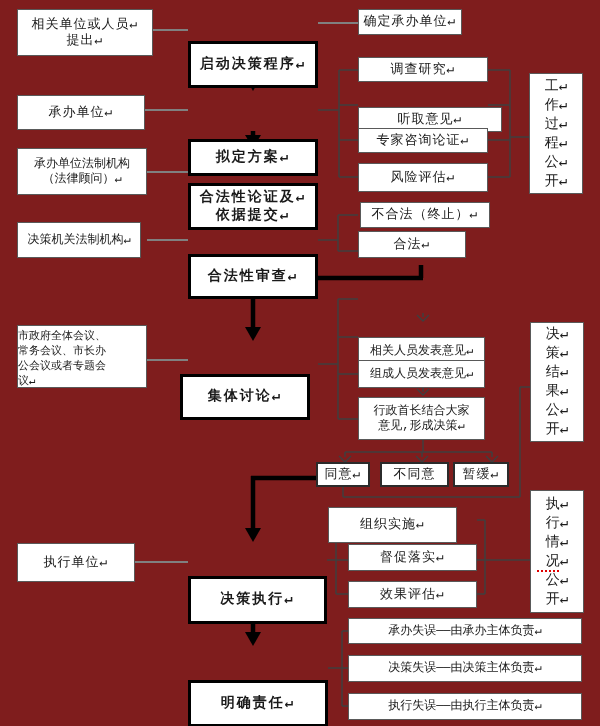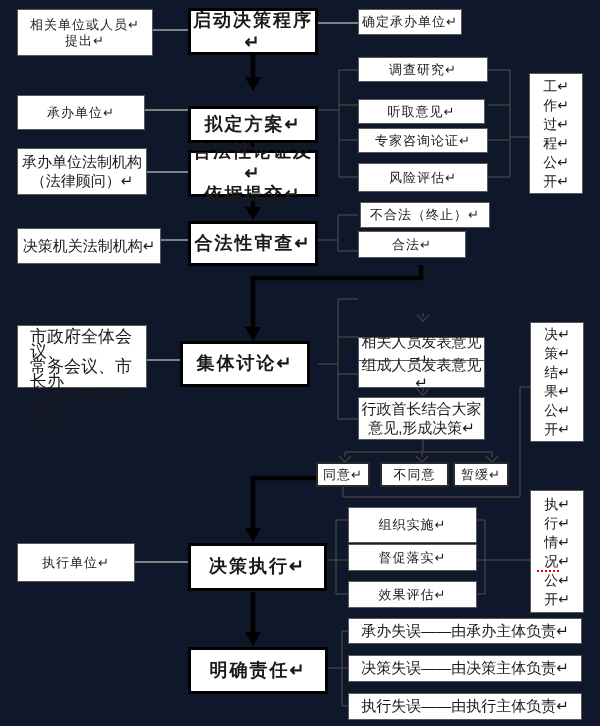--- a/index.html
+++ b/index.html
@@ -1,33 +1,33 @@
 <!DOCTYPE html>
 <html><head>
 <meta charset="utf-8">
 <style>
   html,body{margin:0;padding:0;background:#fff;}
   #canvas{
-    position:relative;width:600px;height:726px;background:#0f172a;overflow:hidden;
-    font-family:Liberation Sans, sans-serif;color:#1a1a1a;
+    position:relative;width:600px;height:726px;background:#7f1d1d;overflow:hidden;
+    font-family:Liberation Mono, monospace;color:#1a1a1a;
   }
   #connectors{position:absolute;left:0;top:0;pointer-events:none;}
   .box{
     position:absolute;box-sizing:border-box;background:#ffffff;
     display:flex;align-items:center;justify-content:center;
     text-align:center;white-space:pre-line;
     font-size:13px;line-height:1.22;letter-spacing:1px;
   }
   .thin{border:1px solid #595959;}
   .thin2{border:2px solid #2b2b2b;}
-  .bold{border:3px solid #000;font-size:18px;font-weight:bold;letter-spacing:2px;}
+  .bold{border:3px solid #000;font-size:14px;font-weight:bold;letter-spacing:2px;margin-top:33px;}
   .vbox{font-size:14px;line-height:19px;letter-spacing:0;}
   .left-align{justify-content:flex-start;text-align:left;align-items:flex-start;
-    padding:3px 12px;font-size:17px;line-height:15px;letter-spacing:0;}
-  .small{font-size:15px;letter-spacing:0;}
+    padding:3px 0;font-size:11px;line-height:15px;letter-spacing:0;}
+  .small{font-size:12px;letter-spacing:0;}
   #squiggle{
     position:absolute;left:537px;top:567px;width:22px;height:3px;
     border-bottom:2px dotted #e00000;
   }
 </style>
 </head>
 <body>
 
 <div id="canvas">
 
@@ -122,53 +122,53 @@
       <polygon points="245,528 261,528 253,542"></polygon>
       <polygon points="245,632 261,632 253,646"></polygon>
     </g>
   </svg>
 
   <div class="box thin" style="left:17px;top:9px;width:136px;height:47px">相关单位或人员↵
 提出↵</div>
   <div class="box thin" style="left:17px;top:95px;width:128px;height:35px">承办单位↵</div>
   <div class="box thin small" style="left:17px;top:148px;width:130px;height:47px">承办单位法制机构
 （法律顾问）↵</div>
-  <div class="box thin small" style="left:17px;top:228px;width:144px;height:36px">决策机关法制机构↵</div>
+  <div class="box thin small" style="left:17px;top:222px;width:124px;height:36px">决策机关法制机构↵</div>
   <div class="box thin left-align" style="left:17px;top:325px;width:130px;height:63px">市政府全体会议、
 常务会议、市长办
 公会议或者专题会
 议↵</div>
   <div class="box thin" style="left:17px;top:543px;width:118px;height:39px">执行单位↵</div>
 
   <div class="box bold" style="left:188px;top:8px;width:130px;height:47px">启动决策程序↵</div>
   <div class="box bold" style="left:188px;top:106px;width:130px;height:37px">拟定方案↵</div>
   <div class="box bold" style="left:188px;top:150px;width:130px;height:47px">合法性论证及↵
 依据提交↵</div>
   <div class="box bold" style="left:188px;top:221px;width:130px;height:45px">合法性审查↵</div>
   <div class="box bold" style="left:180px;top:341px;width:130px;height:46px">集体讨论↵</div>
   <div class="box bold" style="left:188px;top:543px;width:139px;height:48px">决策执行↵</div>
   <div class="box bold" style="left:188px;top:647px;width:140px;height:47px">明确责任↵</div>
 
   <div class="box thin" style="left:358px;top:9px;width:104px;height:26px">确定承办单位↵</div>
   <div class="box thin" style="left:358px;top:57px;width:130px;height:25px">调查研究↵</div>
-  <div class="box thin" style="left:358px;top:99px;width:127px;height:25px">听取意见↵</div>
+  <div class="box thin" style="left:358px;top:107px;width:144px;height:25px">听取意见↵</div>
   <div class="box thin" style="left:358px;top:128px;width:130px;height:25px">专家咨询论证↵</div>
   <div class="box thin" style="left:358px;top:163px;width:130px;height:29px">风险评估↵</div>
   <div class="box thin" style="left:360px;top:202px;width:130px;height:26px">不合法（终止）↵</div>
   <div class="box thin" style="left:358px;top:231px;width:108px;height:27px">合法↵</div>
   <div class="box thin small" style="left:358px;top:337px;width:127px;height:28px">相关人员发表意见↵</div>
   <div class="box thin small" style="left:358px;top:360px;width:127px;height:28px">组成人员发表意见↵</div>
   <div class="box thin small" style="left:358px;top:397px;width:127px;height:43px">行政首长结合大家
 意见,形成决策↵</div>
 
   <div class="box thin2" style="left:316px;top:462px;width:54px;height:25px">同意↵</div>
   <div class="box thin2" style="left:380px;top:462px;width:69px;height:25px">不同意</div>
   <div class="box thin2" style="left:453px;top:462px;width:56px;height:25px">暂缓↵</div>
 
-  <div class="box thin" style="left:348px;top:507px;width:129px;height:36px">组织实施↵</div>
+  <div class="box thin" style="left:328px;top:507px;width:129px;height:36px">组织实施↵</div>
   <div class="box thin" style="left:348px;top:544px;width:129px;height:27px">督促落实↵</div>
   <div class="box thin" style="left:348px;top:581px;width:129px;height:27px">效果评估↵</div>
 
   <div class="box thin small" style="left:348px;top:618px;width:234px;height:26px">承办失误——由承办主体负责↵</div>
   <div class="box thin small" style="left:348px;top:655px;width:234px;height:27px">决策失误——由决策主体负责↵</div>
   <div class="box thin small" style="left:348px;top:693px;width:234px;height:27px">执行失误——由执行主体负责↵</div>
 
   <div class="box thin vbox" style="left:529px;top:73px;width:54px;height:121px">工↵
 作↵
 过↵

